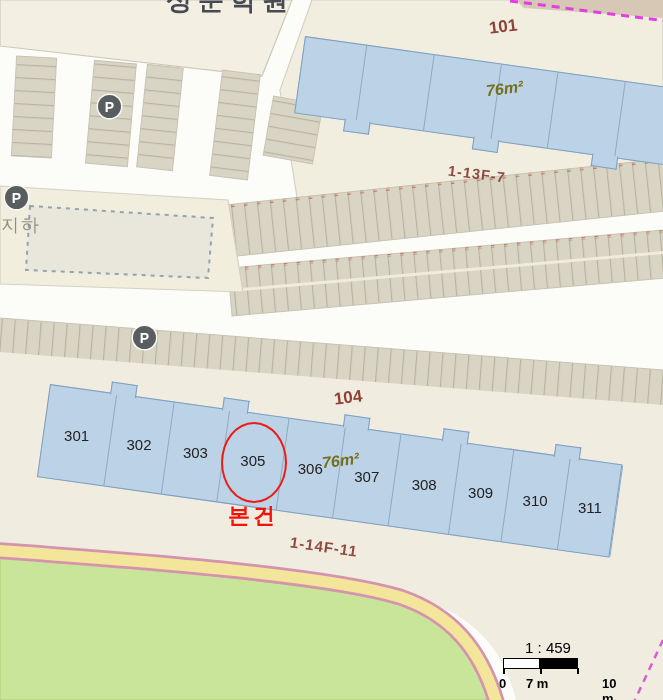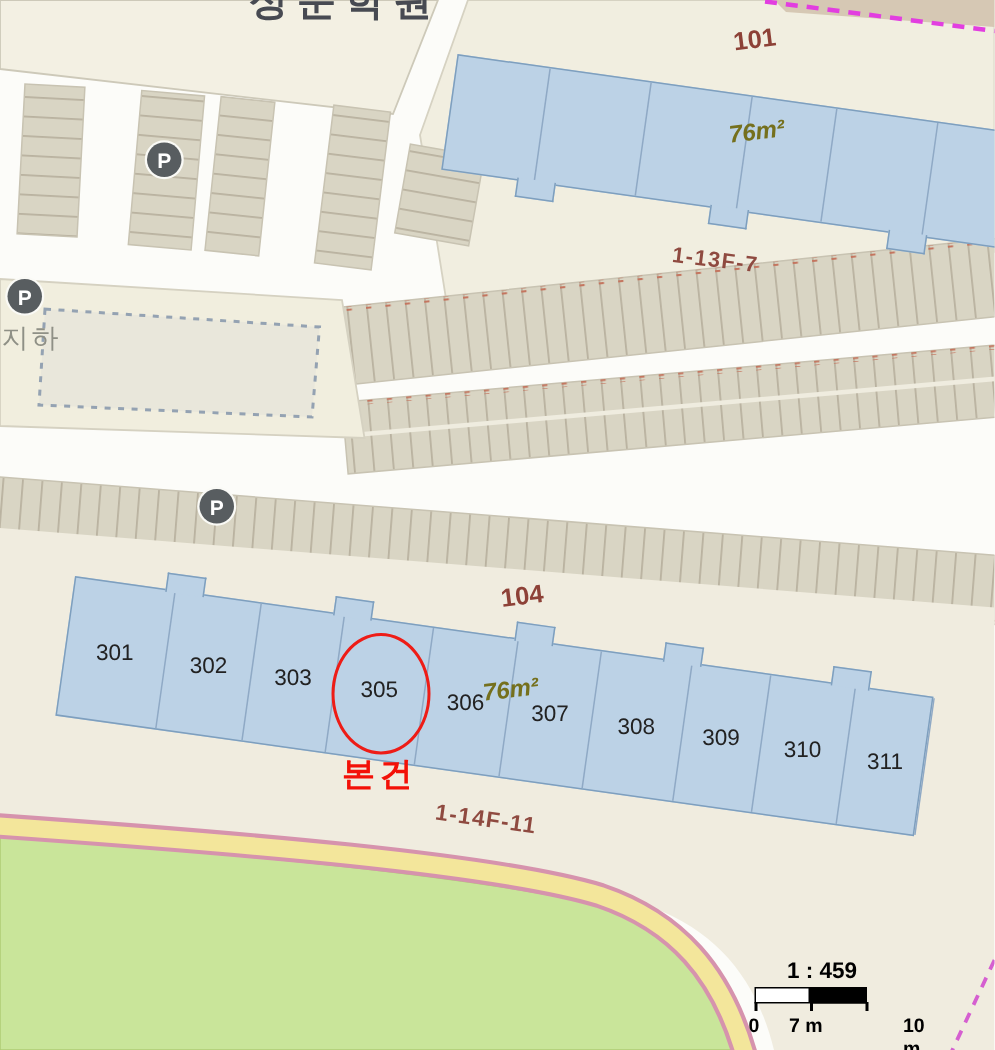--- a/index.html
+++ b/index.html
@@ -22,21 +22,21 @@
          font-size:14px;font-weight:bold;z-index:3;box-shadow:0 0 0 1.5px #fafaf6;}
   .brown{color:#8d4137;font-weight:bold;font-size:17px;}
   .olive{color:#75701d;font-weight:bold;font-style:italic;font-size:16px;}
   .lot{color:#8f4a40;font-weight:bold;font-size:14.5px;letter-spacing:1px;}
   #subject-ellipse{position:absolute;left:221px;top:422px;width:62px;height:77px;
                    border:2.5px solid #ee1c16;border-radius:50%;z-index:4;}
   #subject-label{left:228px;top:501px;font-size:22px;font-weight:bold;color:#f31108;
                  letter-spacing:3px;z-index:4;}
   #scalebar{position:absolute;left:498px;top:639px;width:120px;z-index:4;color:#000;}
   #ratio{display:block;text-align:center;width:84px;margin-left:8px;
-         font-size:15px;font-weight:bold;}
+         font-size:15px;font-weight:normal;}
   #bar{display:flex;margin:2px 0 0 5px;height:11px;width:75px;}
   #bar .half{box-sizing:border-box;height:11px;}
   #bar .w{width:37px;background:#fff;border:1.5px solid #000;}
   #bar .b{width:38px;background:#000;border:1.5px solid #000;}
   .tick{position:absolute;width:1.5px;height:6px;background:#000;top:29px;}
   #ticklabels{position:relative;margin-top:7px;height:14px;font-size:13px;font-weight:bold;}
   #ticklabels span{position:absolute;}
 </style>
 </head>
 <body>

